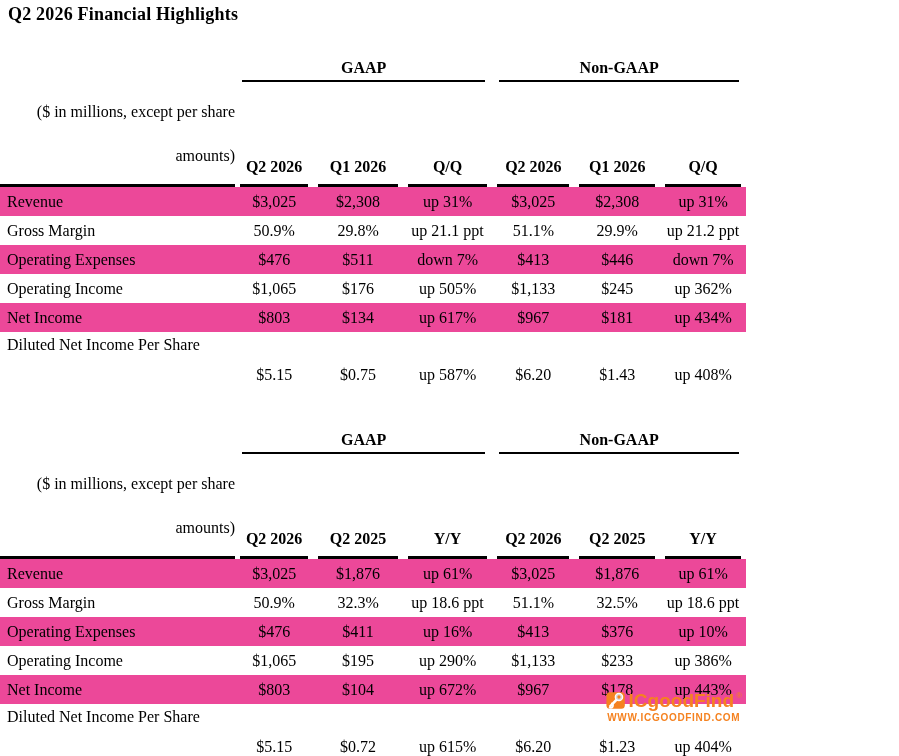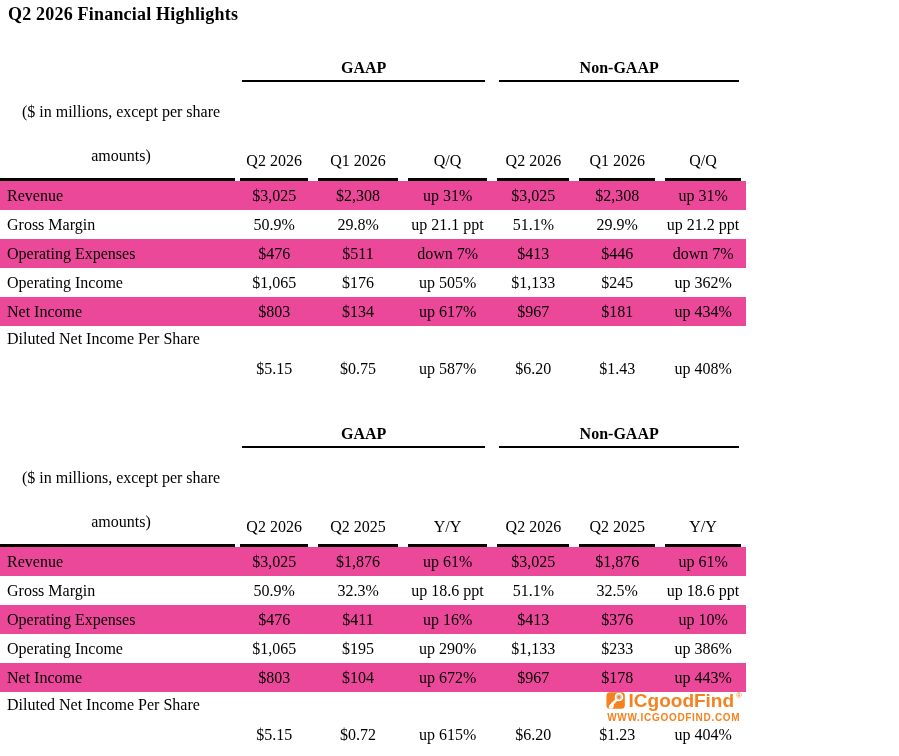--- a/index.html
+++ b/index.html
@@ -45,30 +45,31 @@
     border-bottom: 2px solid #000;
     padding-bottom: 3px;
     text-align: center;
     font-weight: bold;
   }
 
   
   .sub-row td, .sub-row th { vertical-align: bottom; }
   .note-inner {
     border-bottom: 3px solid #000;
+    padding-bottom: 6px;
     font-weight: normal;
-    text-align: center;
+    text-align: right;
   }
   .note-line { display: block; line-height: 44px; padding-left: 7px; white-space: nowrap; }
   .ch-inner {
     margin: 0 5px;
     border-bottom: 3px solid #000;
     padding-bottom: 8px;
     text-align: center;
-    font-weight: normal;
+    font-weight: bold;
   }
 
   
   tbody tr.data-row { height: 29px; }
   tbody tr.stripe { background: #ec4899; }
   tbody th.row-label {
     text-align: left;
     font-weight: normal;
     padding-left: 7px;
     white-space: nowrap;

